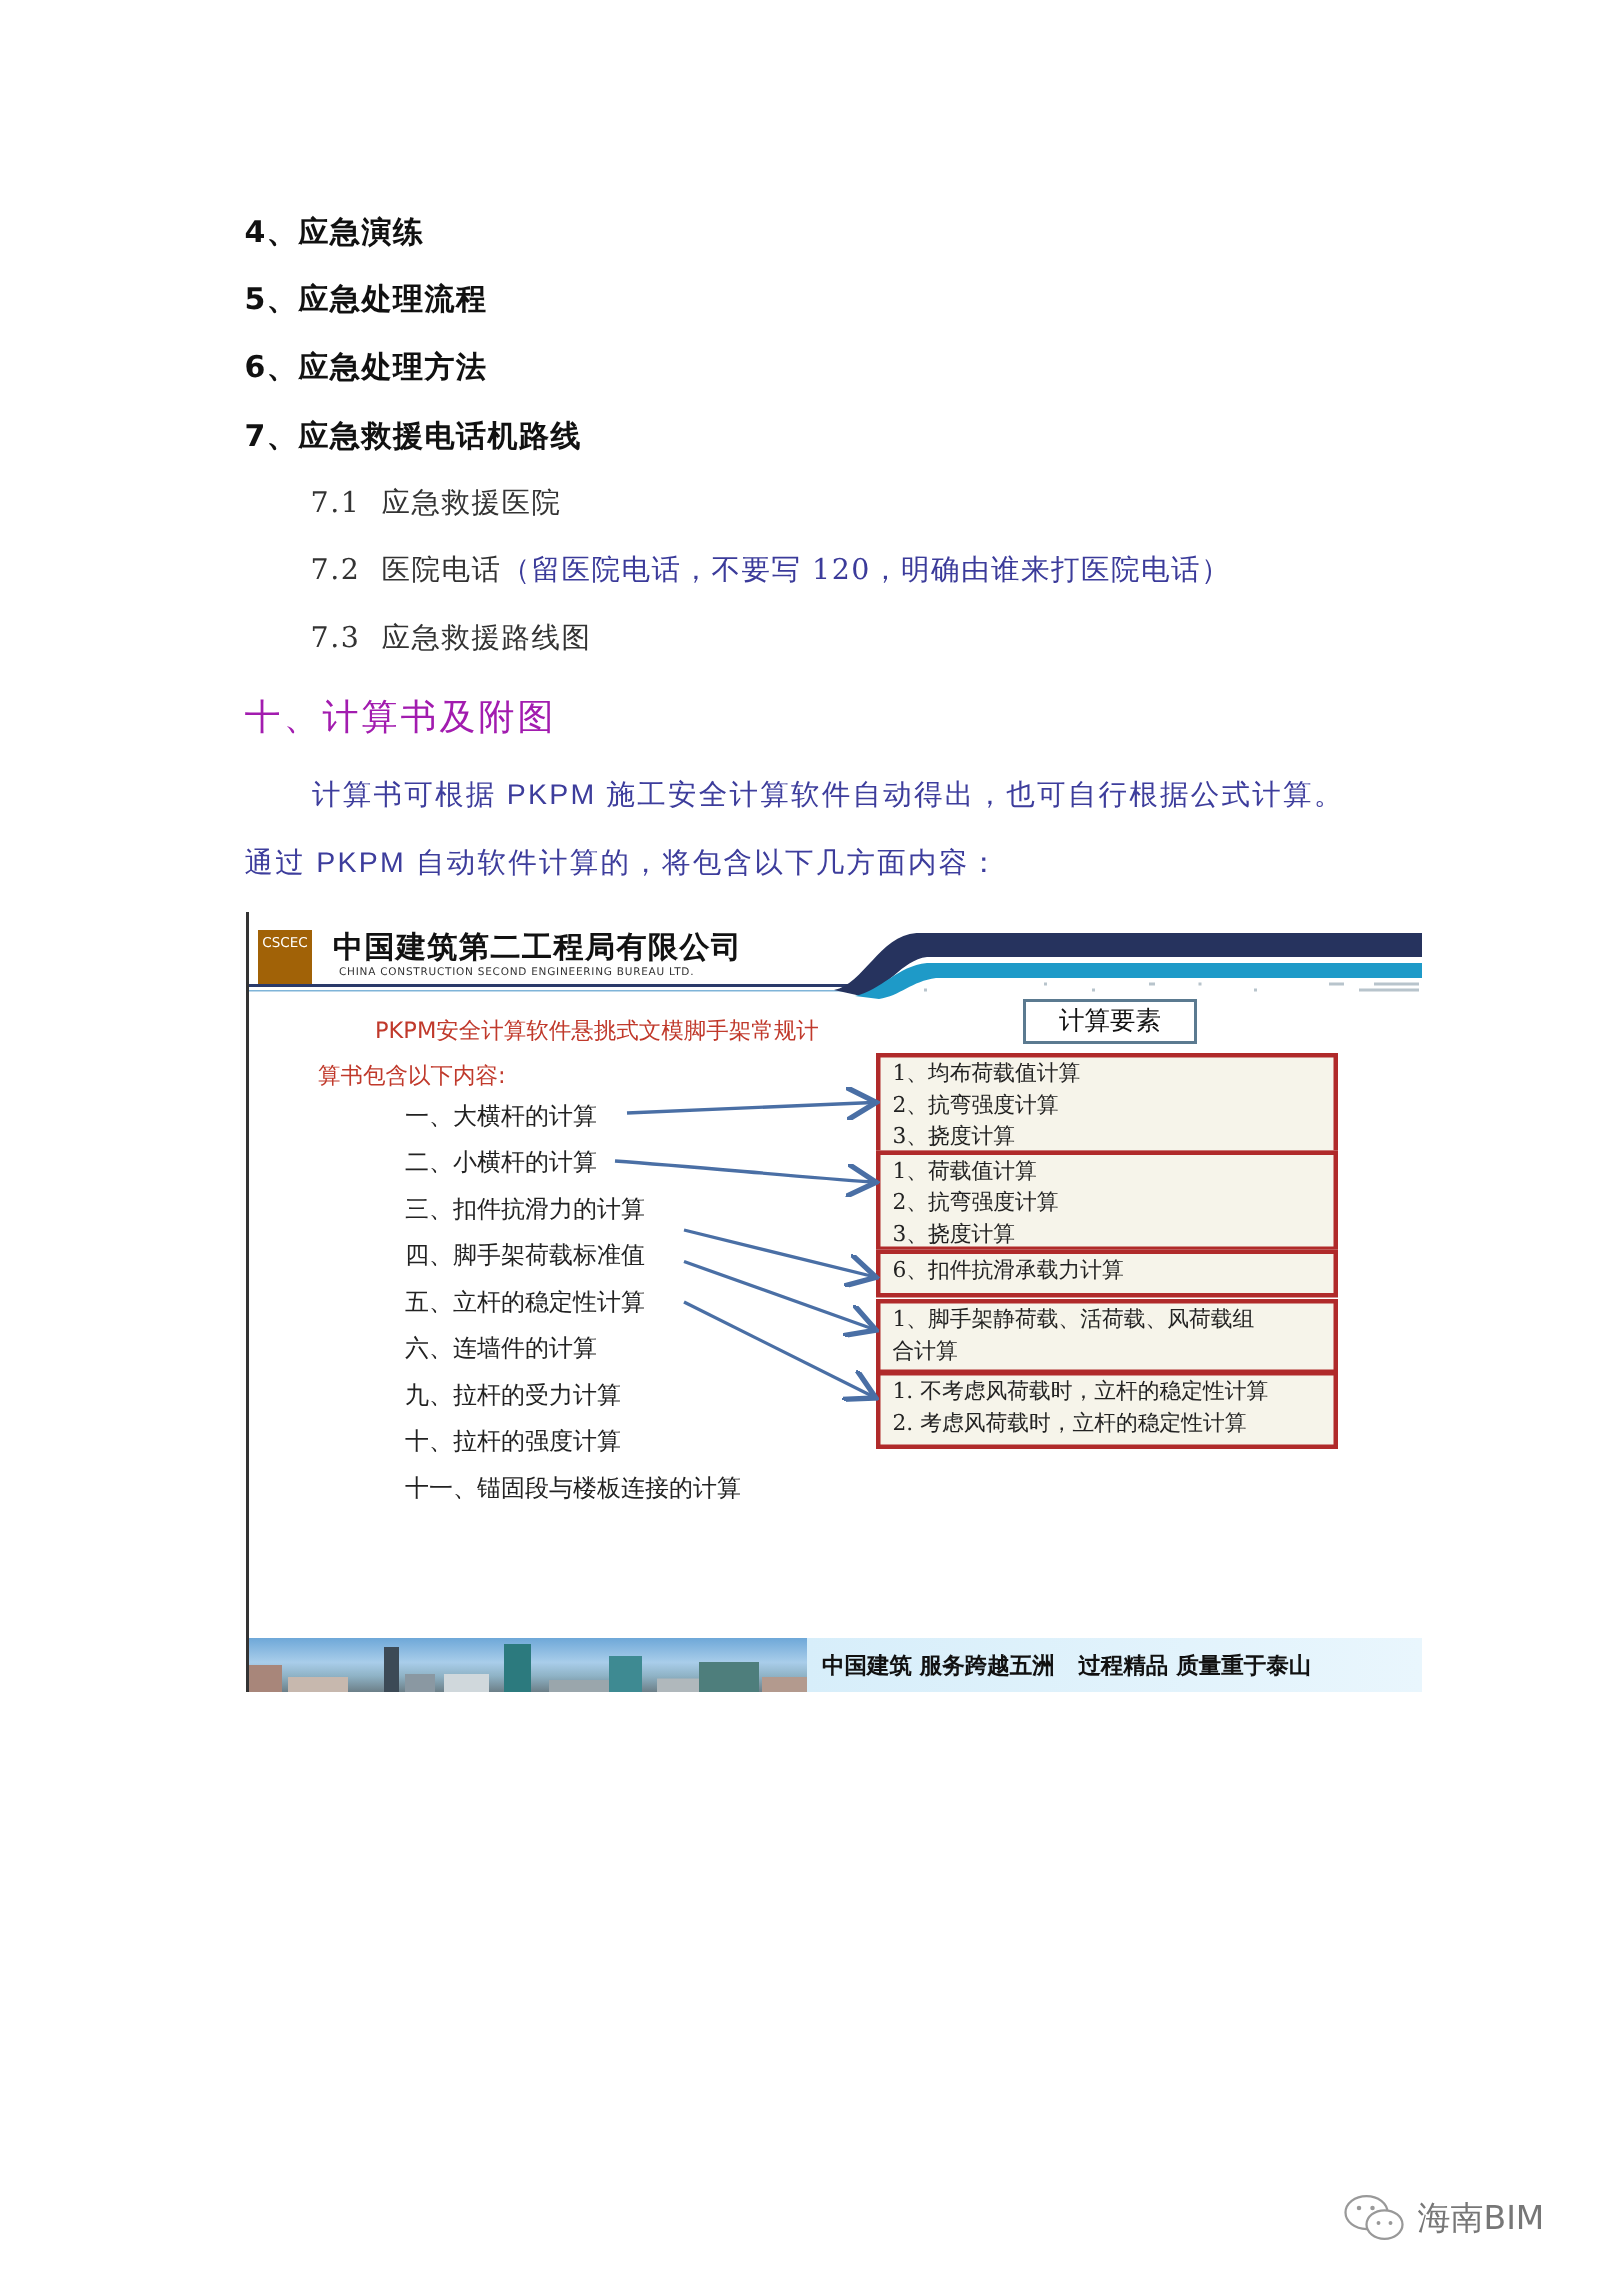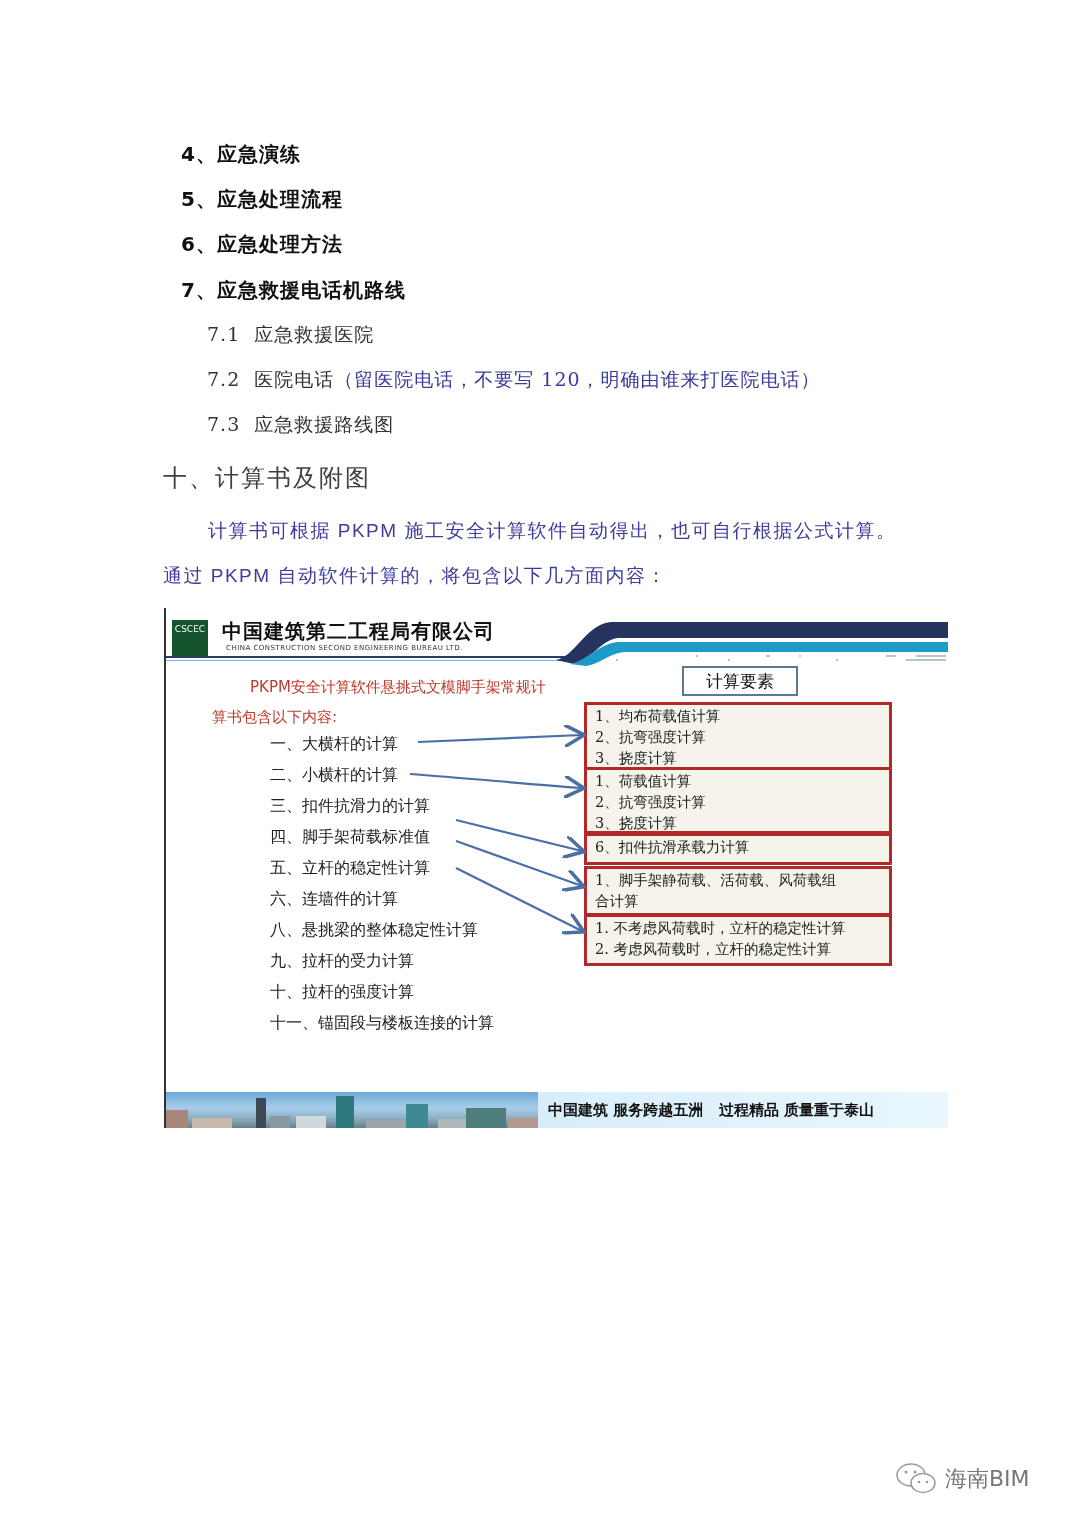--- a/index.html
+++ b/index.html
@@ -1,28 +1,28 @@
 <!DOCTYPE html>
 <html><head>
 <meta charset="utf-8">
 <style>
   html, body { margin:0; padding:0; background:#ffffff; }
   body { width:1080px; height:1528px; position:relative; overflow:hidden;
          font-family:"DejaVu Serif", "Liberation Serif", serif; color:#111; }
   .abs { position:absolute; }
-  .h-item { left:163px; font-family:"DejaVu Sans","Liberation Sans",sans-serif; font-weight:bold; font-size:20px; color:#111; letter-spacing:1px;margin-left:18px; }
+  .h-item { left:163px; font-family:"DejaVu Sans","Liberation Sans",sans-serif; font-weight:bold; font-size:20px; color:#111; letter-spacing:1px; }
   .sub-item { left:207px; font-size:19px; color:#333; letter-spacing:1px; font-family:"DejaVu Serif","Liberation Serif",serif; }
   .sub-item .blue { color:#3b3b9a; }
-  .section-title { left:163px; top:462px; font-size:24px; color:#404040; letter-spacing:2px; font-family:Liberation Serif, serif; }
+  .section-title { left:163px; top:462px; font-size:24px; color:#a21caf; letter-spacing:2px; font-family:Liberation Serif, serif; }
   .para { left:163px; width:740px; font-size:19px; color:#3d3d9c; line-height:45px; letter-spacing:1.5px; font-family:Liberation Sans, sans-serif; }
   .para .indent { display:inline-block; width:45px; }
 
   
   .slide { left:164px; top:608px; width:782px; height:520px; background:#fff; border-left:2px solid #333; overflow:hidden; }
-  .logo { left:6px; top:12px; width:36px; height:38px; background:#14532d; color:#fff; font-size:9px; line-height:10px; text-align:center; font-family:"DejaVu Sans",sans-serif; padding-top:4px; box-sizing:border-box; }
+  .logo { left:6px; top:12px; width:36px; height:38px; background:#a16207; color:#fff; font-size:9px; line-height:10px; text-align:center; font-family:"DejaVu Sans",sans-serif; padding-top:4px; box-sizing:border-box; }
   .company-cn { left:56px; top:10px; font-family:"DejaVu Sans","Liberation Sans",sans-serif; font-weight:bold; font-size:20px; color:#111; letter-spacing:1px; }
   .company-en { left:60px; top:36px; font-family:"DejaVu Sans","Liberation Sans",sans-serif; font-size:7px; color:#333; letter-spacing:0.5px; }
   .header-line { left:0; top:48px; width:420px; height:2px; background:#2a3a6a; }
   .header-line2 { left:0; top:52px; width:420px; height:1px; background:#7fb4d8; }
   .swoosh { left:390px; top:8px; }
   .slide-title { left:84px; top:70px; font-size:15px; color:#c0392b; font-family:"DejaVu Sans","Liberation Sans",sans-serif; }
   .slide-title2 { left:46px; top:100px; font-size:15px; color:#c0392b; font-family:"DejaVu Sans","Liberation Sans",sans-serif; }
   .elements-box { left:516px; top:58px; width:116px; height:30px; border:2px solid #5b7a90; box-sizing:border-box; text-align:center; line-height:26px; font-family:"DejaVu Sans","Liberation Sans",sans-serif; font-size:17px; color:#111; background:#fff; }
   .calc-list { left:104px; top:120px; font-size:16px; color:#222; font-family:"DejaVu Serif","Liberation Serif",serif; }
   .calc-list .ci { height:31px; line-height:31px; white-space:nowrap; }
@@ -92,21 +92,20 @@
   <div class="abs slide-title2">算书包含以下内容:</div>
   <div class="abs elements-box">计算要素</div>
 
   <div class="abs calc-list">
     <div class="ci" style="padding-left:0px;">一、大横杆的计算</div>
     <div class="ci">二、小横杆的计算</div>
     <div class="ci">三、扣件抗滑力的计算</div>
     <div class="ci">四、脚手架荷载标准值</div>
     <div class="ci">五、立杆的稳定性计算</div>
     <div class="ci">六、连墙件的计算</div>
-    <div class="ci">八、悬挑梁的整体稳定性计算</div>
     <div class="ci">九、拉杆的受力计算</div>
     <div class="ci">十、拉杆的强度计算</div>
     <div class="ci">十一、锚固段与楼板连接的计算</div>
   </div>
 
   <div class="abs rbox" style="top:94px; height:68px;">
     <div>1、均布荷载值计算</div>
     <div>2、抗弯强度计算</div>
     <div>3、挠度计算</div>
   </div>

